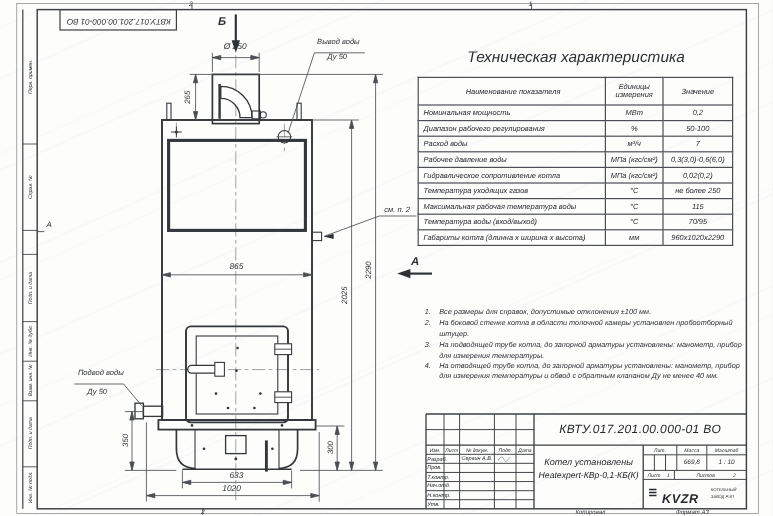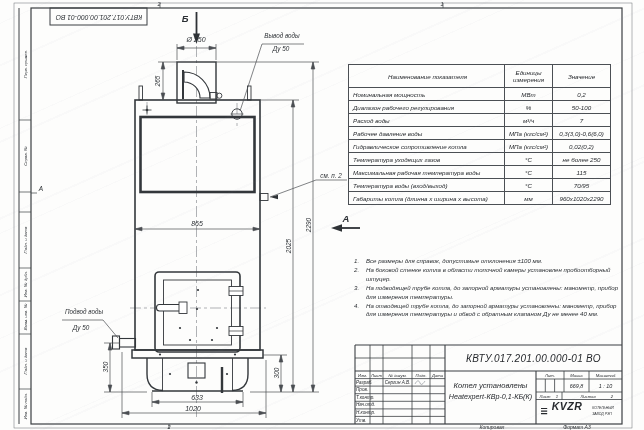--- a/index.html
+++ b/index.html
@@ -248,20 +248,21 @@
   <div class="lbl" style="left:196px;top:39px;font-size:7px">Ø 250</div>
   <div class="lbl rot" style="left:157px;top:81px;font-size:6.5px">265</div>
   <div class="lbl" style="left:197px;top:223px;font-size:7px">865</div>
   <div class="lbl rot" style="left:288px;top:246px;font-size:6.5px">2025</div>
   <div class="lbl rot" style="left:308px;top:225px;font-size:6.5px">2290</div>
   <div class="lbl rot" style="left:105px;top:367px;font-size:6.5px">350</div>
   <div class="lbl rot" style="left:276px;top:373px;font-size:6.5px">300</div>
   <div class="lbl" style="left:197px;top:397px;font-size:7px">633</div>
   <div class="lbl" style="left:193px;top:407.5px;font-size:7px">1020</div>
 
+  <div class="lbl" style="left:480px;top:47px;font-size:12.8px">Техническая характеристика</div>
 
   <table id="spec">
     <colgroup>
         <col style="width:156px">
         <col style="width:48px">
         <col style="width:58px">
       </colgroup>
     <tbody>
         <tr class="hd">
       <td class="nm" style="text-align:center">Наименование показателя</td>
@@ -347,21 +348,21 @@
   <div class="tb" style="left:605.5px;top:375px;font-size:4.2px">Масштаб</div>
   <div class="tb" style="left:576.5px;top:385.5px;font-size:5.4px">669,8</div>
   <div class="tb" style="left:605.5px;top:385.5px;font-size:5.4px">1 : 10</div>
 
   <div class="tb" style="left:545px;top:395.7px;font-size:4.2px">Лист</div>
   <div class="tb" style="left:557px;top:395.7px;font-size:4.2px">1</div>
   <div class="tb" style="left:588px;top:395.7px;font-size:4.2px">Листов</div>
   <div class="tb" style="left:612px;top:395.7px;font-size:4.2px">2</div>
 
   <div class="tb" style="left:544px;top:411px;font-size:8px;font-weight:bold;font-style:normal">☰</div>
-  <div class="tb" style="left:567px;top:406px;font-size:10.5px;font-weight:bold;letter-spacing:.5px;font-style:italic">KVZR</div>
+  <div class="tb" style="left:567px;top:416px;font-size:10.5px;font-weight:bold;letter-spacing:.5px;font-style:italic">KVZR</div>
   <div class="tb" style="left:603px;top:408px;font-size:3.4px">КОТЕЛЬНЫЙ</div>
   <div class="tb" style="left:602px;top:414px;font-size:3.4px">ЗАВОД РЭП</div>
 
   <div class="lbl" style="left:492px;top:427px;font-size:5px">Копировал</div>
   <div class="lbl" style="left:577px;top:427px;font-size:5px">Формат А3</div>
 
   <div class="wm"></div>
 </div>
 
 </body></html>

